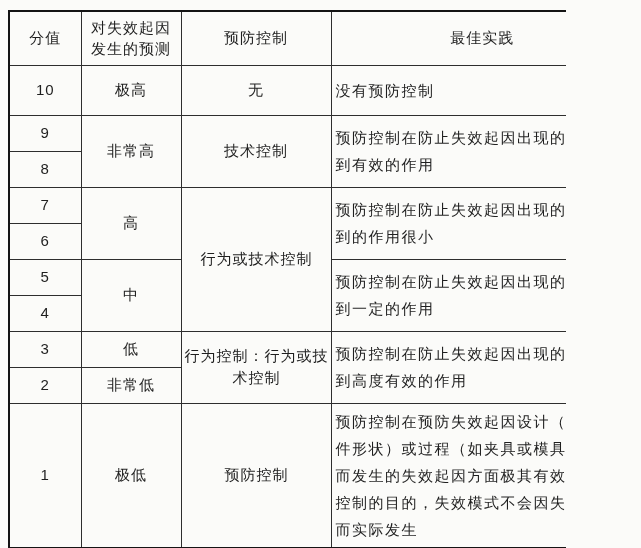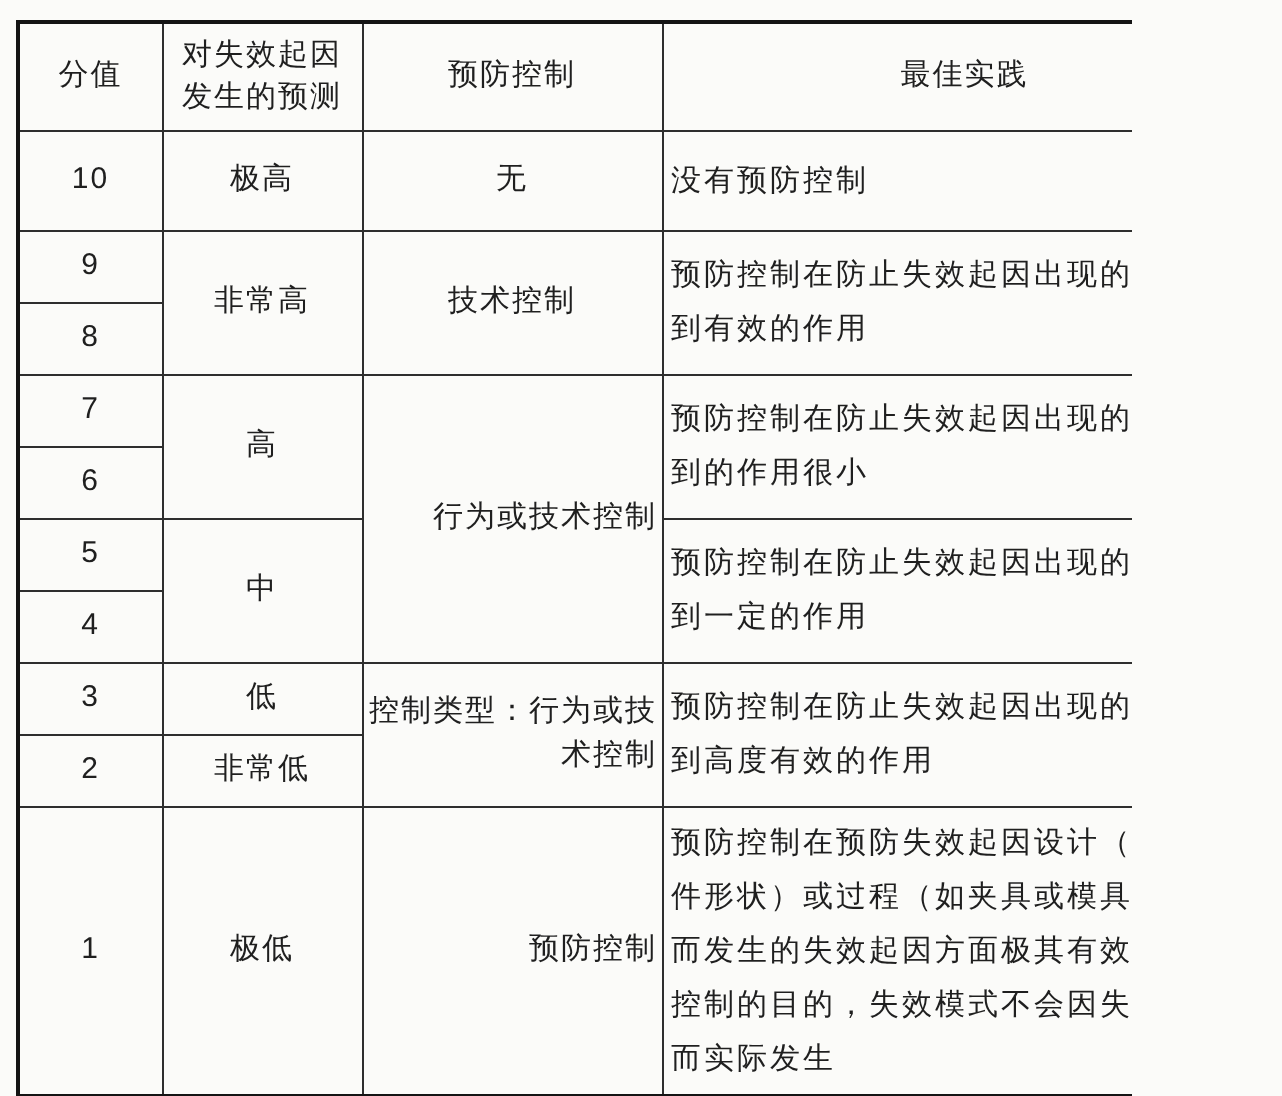--- a/index.html
+++ b/index.html
@@ -41,21 +41,21 @@
   }
   
   .rating-table td.prev {
     text-align: left;
     padding: 4px 15px 4px 4px;
     letter-spacing: 1.5px;
     line-height: 1.8;
   }
   
   .rating-table td.left {
-    text-align: right;
+    text-align: center;
     padding-left: 3px;
   }
   tr.h-header { height: 54px; }
   tr.h-r10    { height: 50px; margin-left: 24px; }
   tr.h-mid    { height: 36px; }
   tr.h-r1     { height: 138px; }
 </style>
 </head>
 <body>
 
@@ -107,21 +107,21 @@
         <td rowspan="2">中</td>
         <td rowspan="2" class="prev">预防控制在防止失效起因出现的方面起到一定的作用</td>
       </tr>
       <tr class="h-mid">
         <td>4</td>
       </tr>
 
       <tr class="h-mid">
         <td>3</td>
         <td>低</td>
-        <td rowspan="2" class="left">控制类型：行为或技术控制</td>
+        <td rowspan="2" class="left">行为控制：行为或技术控制</td>
         <td rowspan="2" class="prev">预防控制在防止失效起因出现的方面起到高度有效的作用</td>
       </tr>
       <tr class="h-mid">
         <td>2</td>
         <td>非常低</td>
       </tr>
 
       <tr class="h-r1">
         <td>1</td>
         <td>极低</td>

